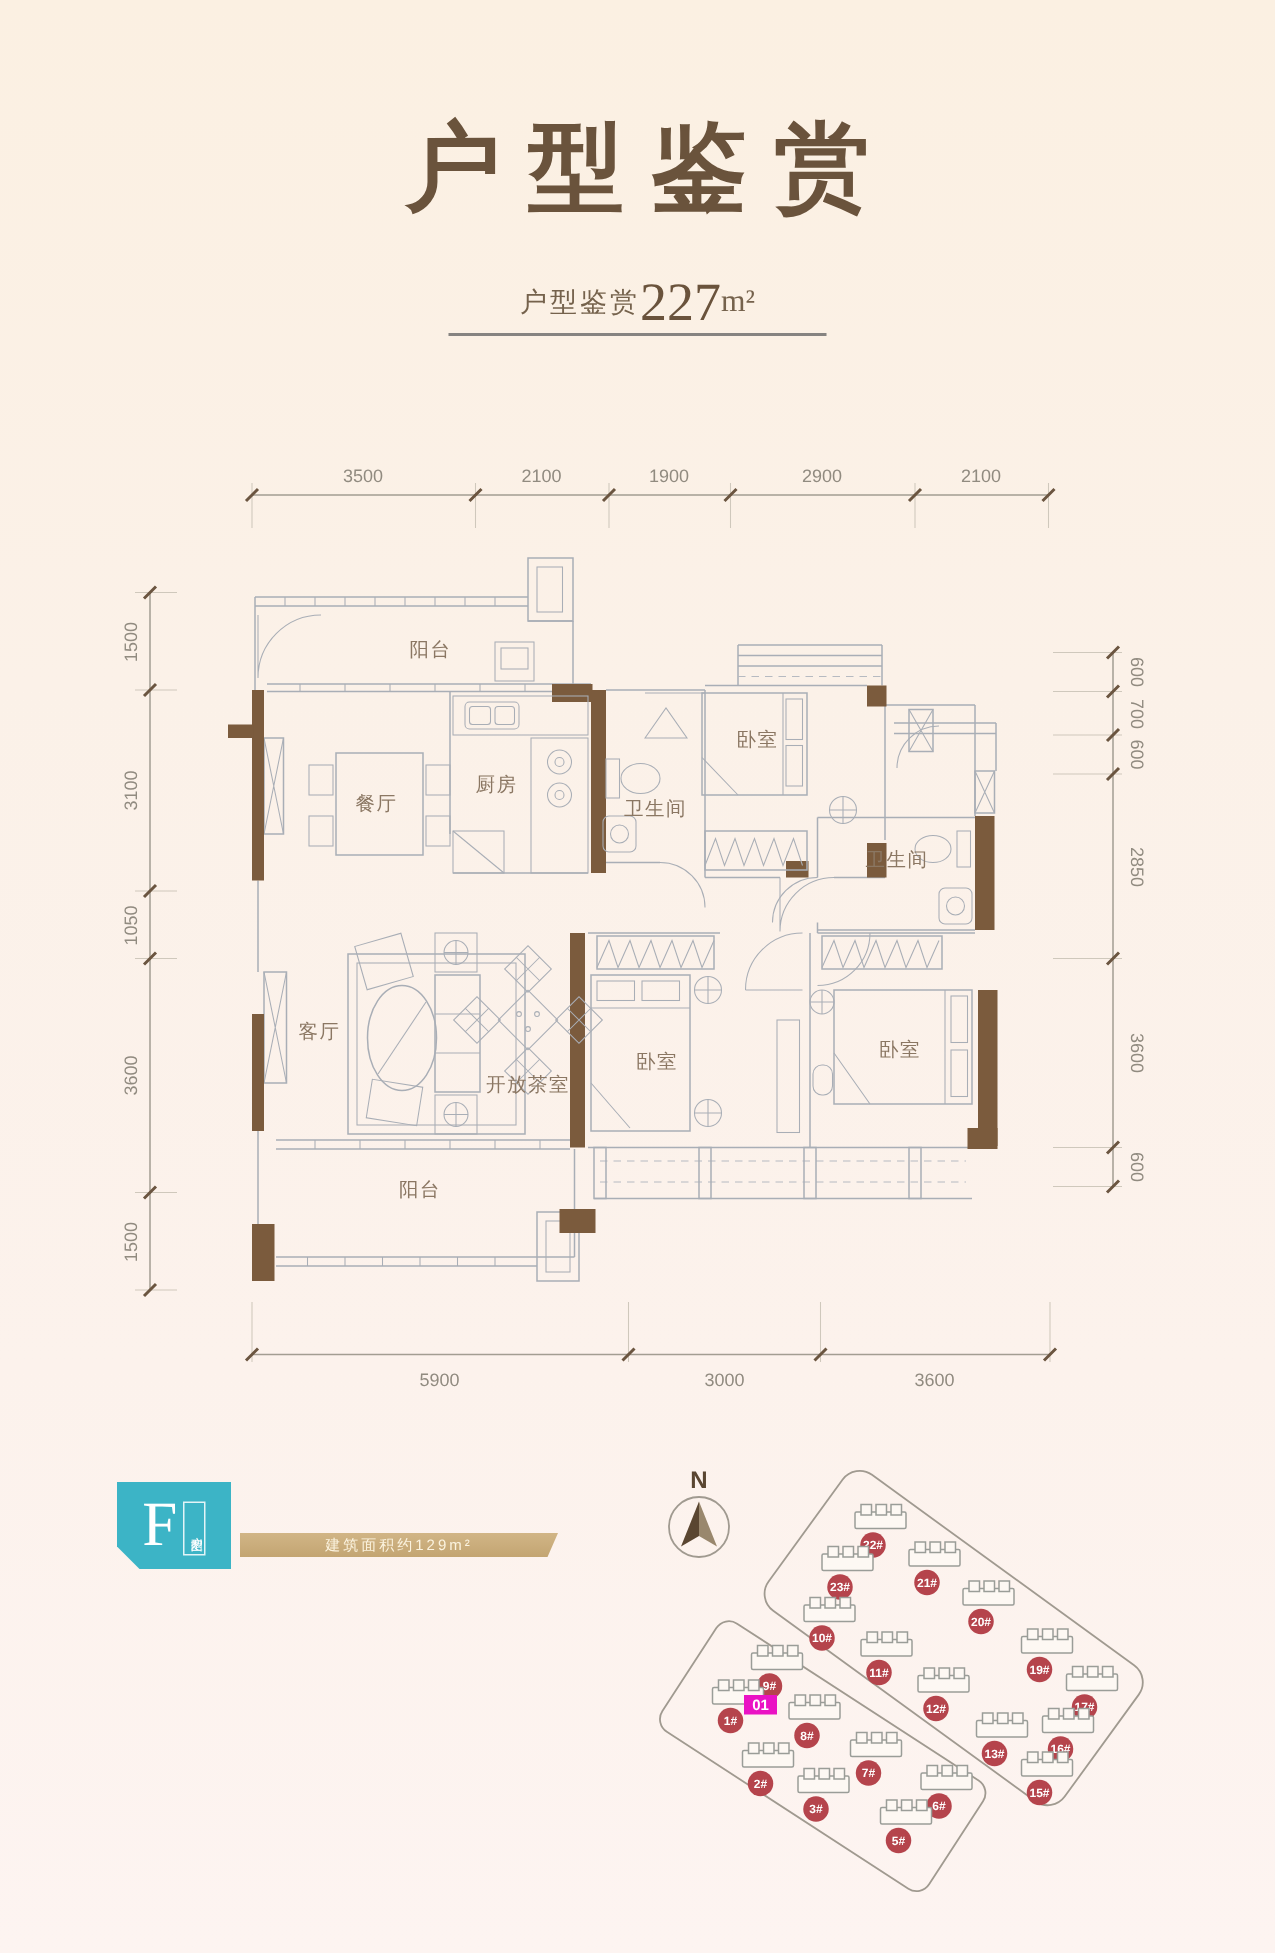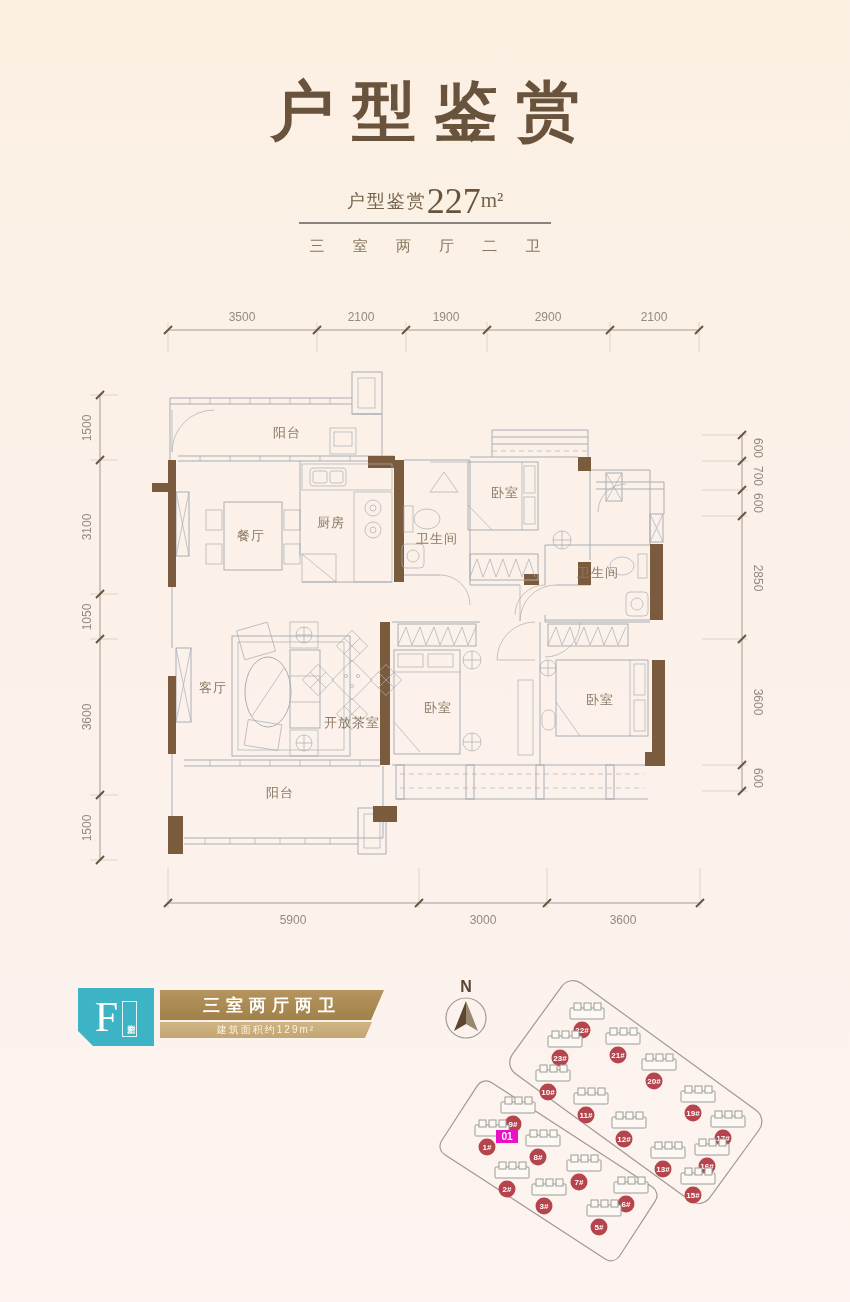--- a/index.html
+++ b/index.html
@@ -71,21 +71,20 @@
 </head>
 <body>
 
 <div class="page">
 
   <div class="hdr-title">户型鉴赏</div>
   <div class="hdr-area">
     <span class="pre">户型鉴赏</span><span class="val">227</span><span class="unit">m²</span>
   </div>
   <div class="hdr-divider"></div>
-  <div class="hdr-sub">三 室 两 厅 二 卫</div>
 
   <svg width="850" height="1302" viewBox="0 0 850 1302">
     <defs>
       <g id="bldg">
         <rect x="0" y="5" width="34" height="11" rx="1" class="bldg-sym"></rect>
         <rect x="4" y="0" width="7" height="7" class="bldg-sym"></rect>
         <rect x="14" y="0" width="7" height="7" class="bldg-sym"></rect>
         <rect x="24" y="0" width="7" height="7" class="bldg-sym"></rect>
       </g>
     </defs>
@@ -387,17 +386,16 @@
       <rect class="unit01" x="496" y="1130" width="22" height="13"></rect>
       <text class="unit01-txt" x="507" y="1140">01</text>
     </g>
   </svg>
 
   <div class="type-card">
     <div class="f-box">
       <span class="f-letter">F</span>
       <span class="f-tag">户型图</span>
     </div>
-    <div class="banner-top">三室两厅两卫</div>
     <div class="banner-bottom">建筑面积约129m²</div>
   </div>
 
 </div>
 
 </body></html>

